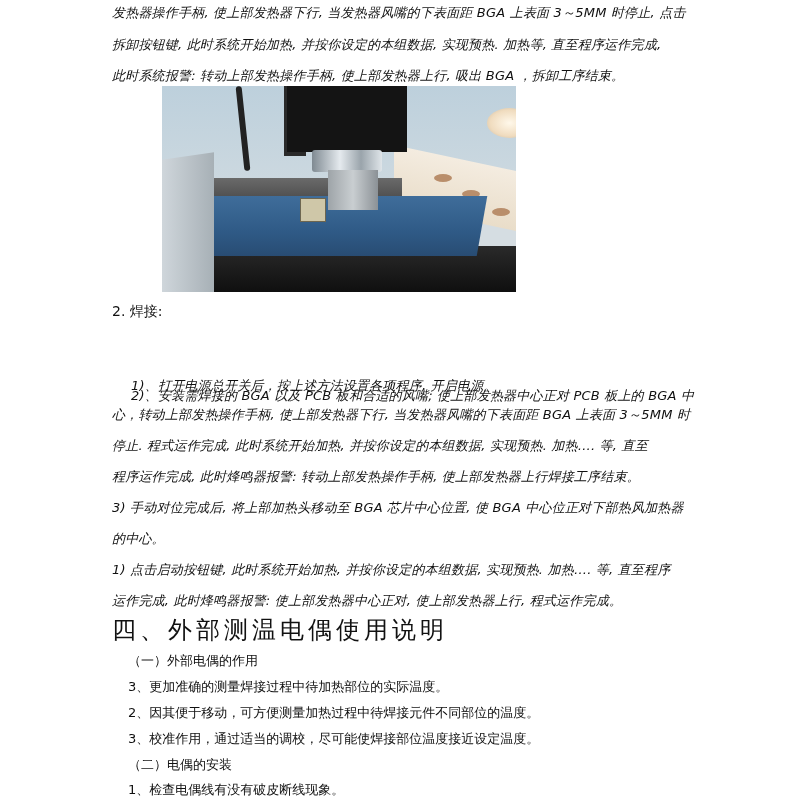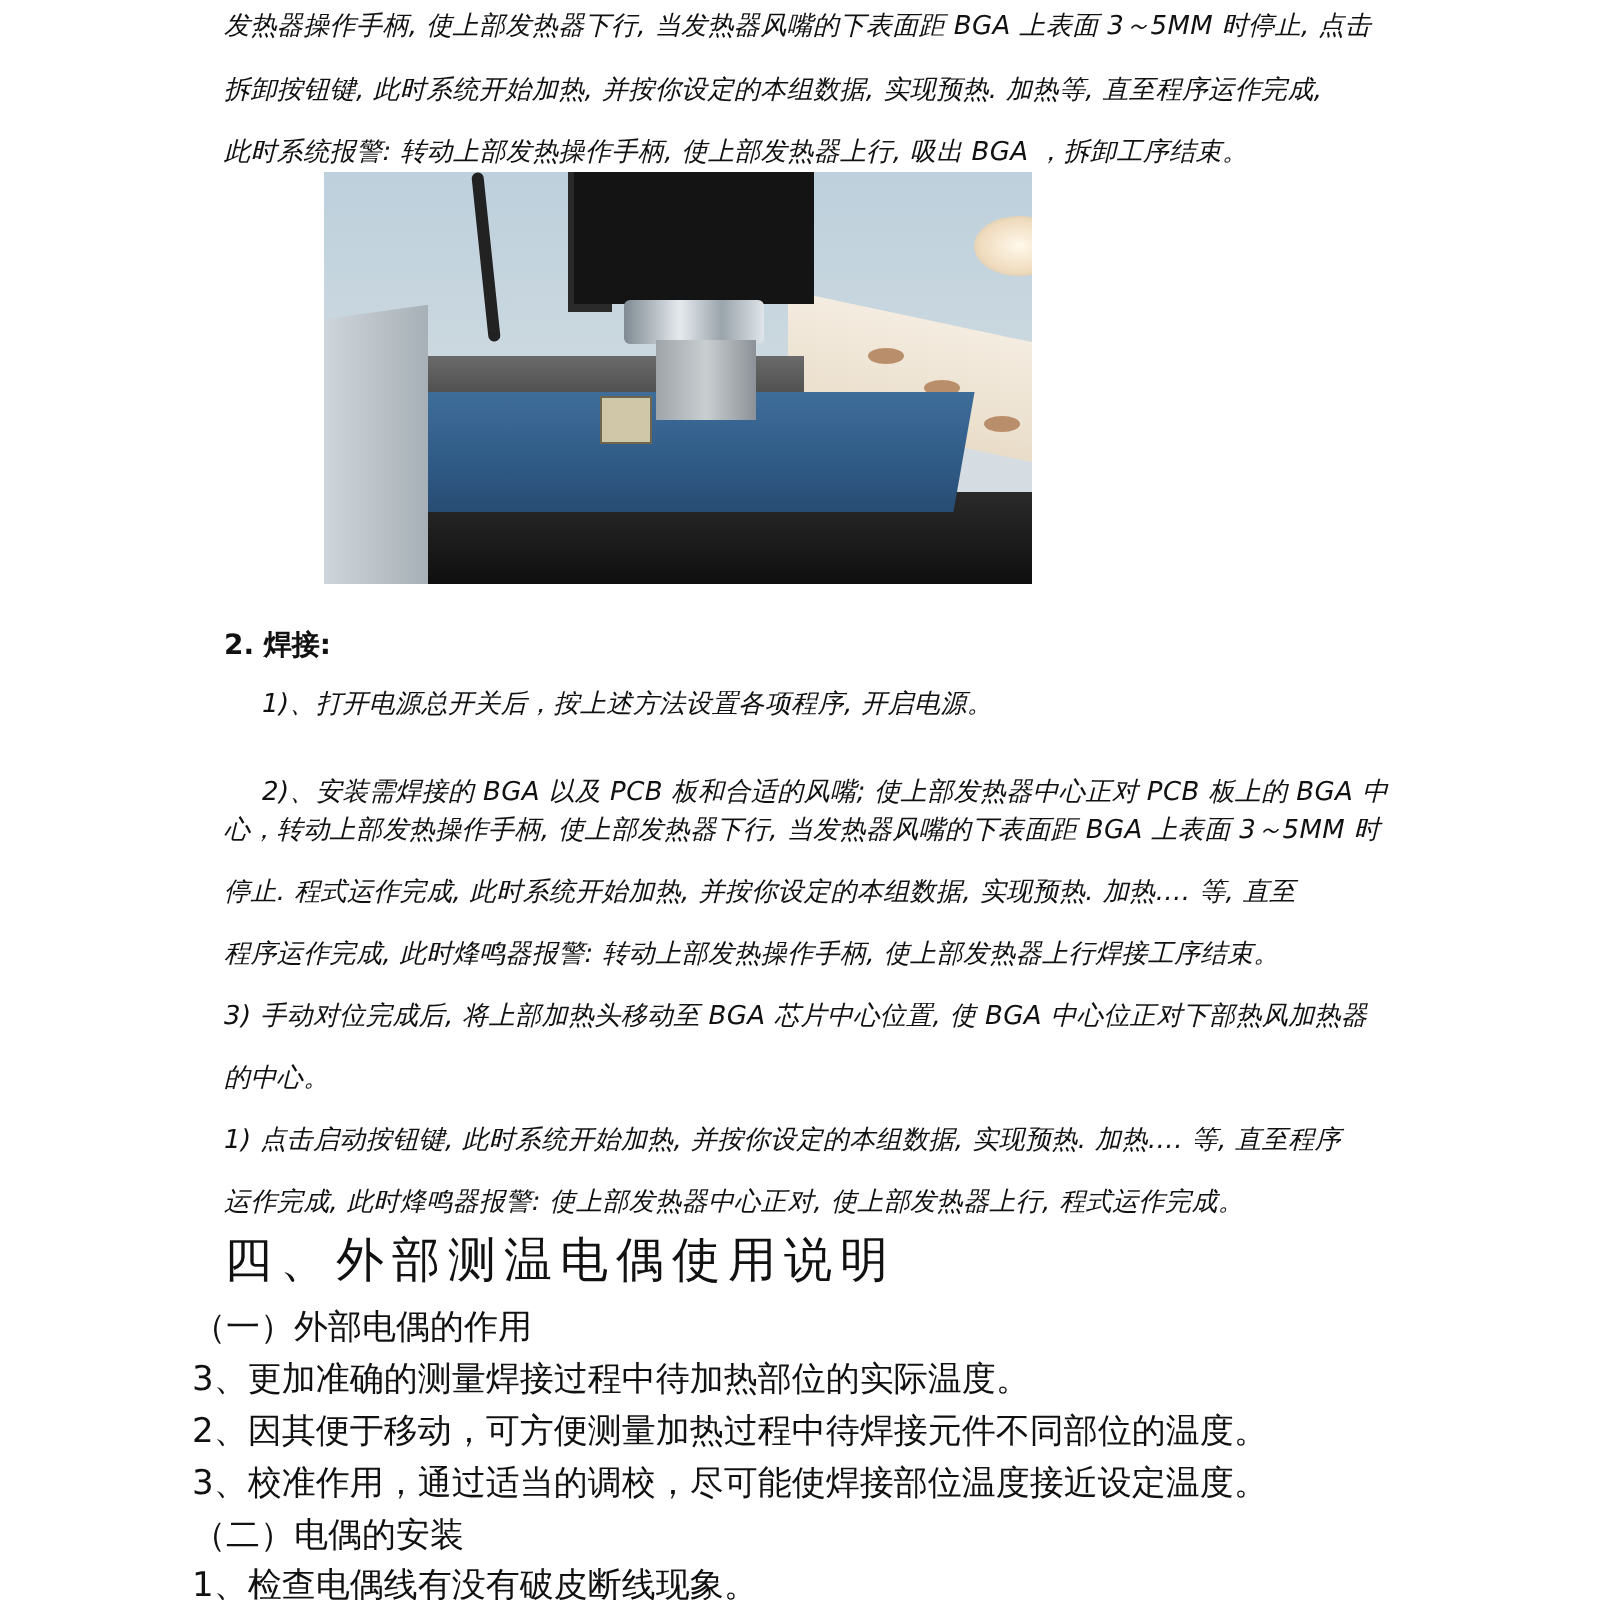--- a/index.html
+++ b/index.html
@@ -1,24 +1,24 @@
 <!DOCTYPE html>
 <html><head>
 <meta charset="utf-8">
 <style>
   html, body { margin: 0; padding: 0; background: #ffffff; }
   body { width: 800px; height: 800px; overflow: hidden; position: relative;
          font-family: "DejaVu Sans", "Liberation Sans", sans-serif; color: #111; }
   .line { position: absolute; left: 112px; font-size: 13px; white-space: nowrap; letter-spacing: 0.2px; font-style: italic; }
-  .indent1 { left: 131px; }
+  .indent1 { left: 131px; margin-top: 34px; }
   .indent2 { left: 131px; margin-top: 12px; }
-  .h2 { position: absolute; left: 112px; font-size: 14px; font-weight: bold; margin-top: 11px; }
+  .h2 { position: absolute; left: 112px; font-size: 14px; font-weight: normal; }
   .h1 { position: absolute; left: 112px; font-size: 24px; font-weight: normal; letter-spacing: 4px;
         font-family: "DejaVu Serif", "Liberation Serif", serif; }
-  .sub { position: absolute; left: 96px; font-size: 17px; }
+  .sub { position: absolute; left: 128px; font-size: 13px; }
   .photo { position: absolute; left: 162px; top: 86px; width: 354px; height: 206px; overflow: hidden;
            background: linear-gradient(180deg, #b9cad6 0%, #c7d5de 45%, #9fb0bb 55%, #222 80%, #111 100%); }
   .photo .bg { position: absolute; inset: 0; background: linear-gradient(180deg,#bdd0dc 0%, #cdd9e0 50%, #d5dde2 55%); }
   .photo .head { position: absolute; left: 125px; top: 0; width: 120px; height: 66px; background: #141414; }
   .photo .head2 { position: absolute; left: 122px; top: 0; width: 22px; height: 70px; background: #2a2a2a; }
   .photo .nozzle { position: absolute; left: 150px; top: 64px; width: 70px; height: 22px;
                    background: linear-gradient(90deg,#7f8a92,#e5eaee 40%,#9aa4ab 70%,#dfe5e9); border-radius: 3px; }
   .photo .nozzle2 { position: absolute; left: 166px; top: 84px; width: 50px; height: 40px;
                     background: linear-gradient(90deg,#9ea4a8,#c9ced1 50%,#8b9196); }
   .photo .cable { position: absolute; left: 78px; top: 0; width: 6px; height: 85px; background: #222; border-radius: 3px; transform: rotate(-6deg); }

